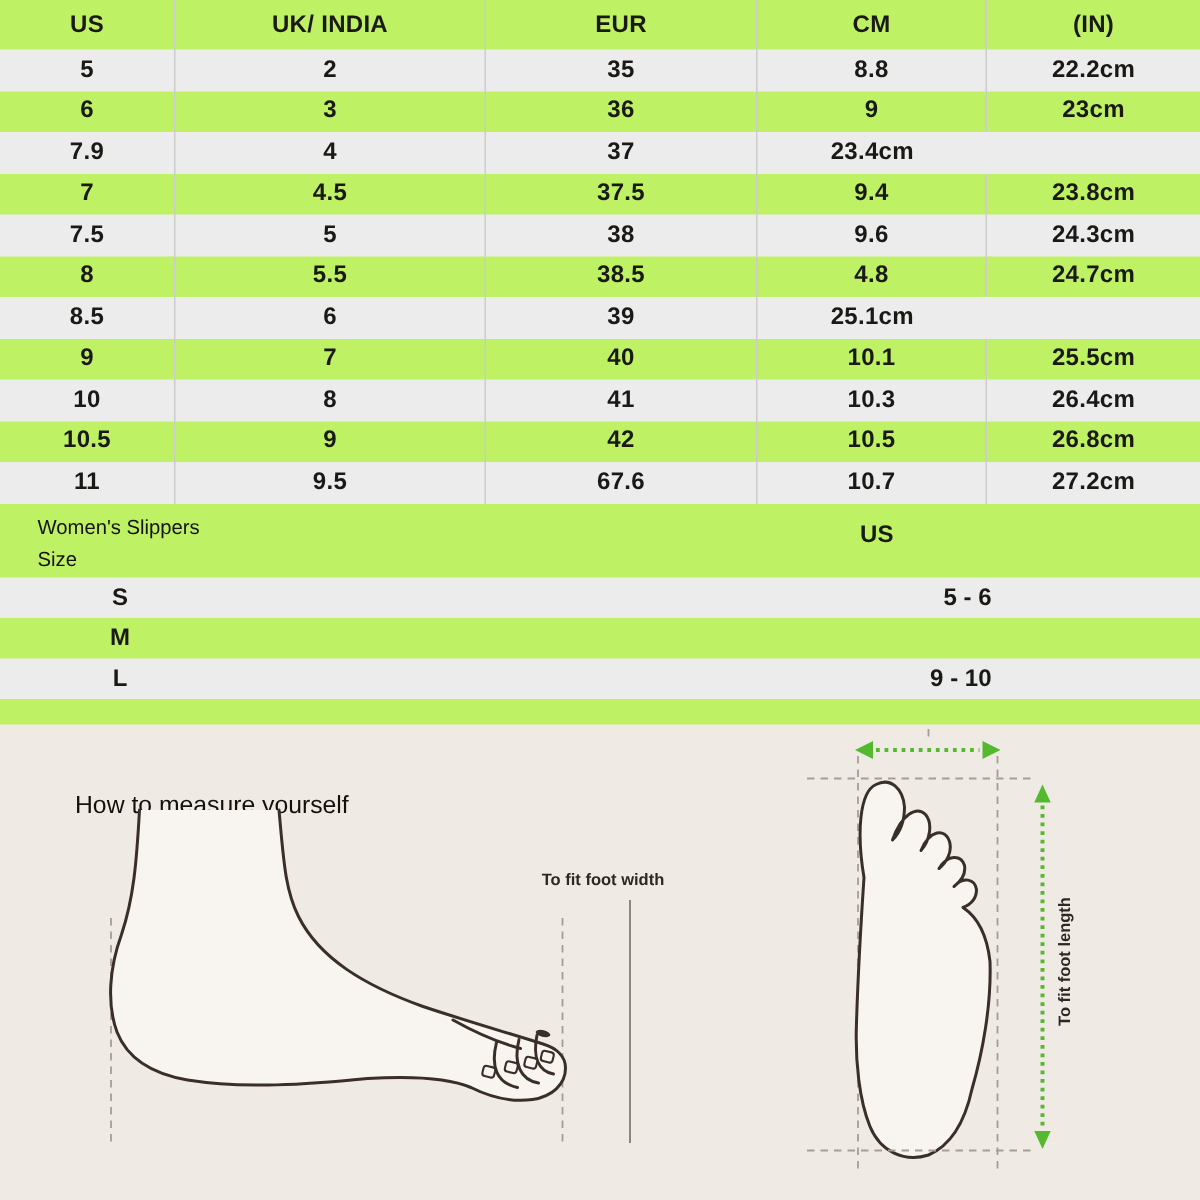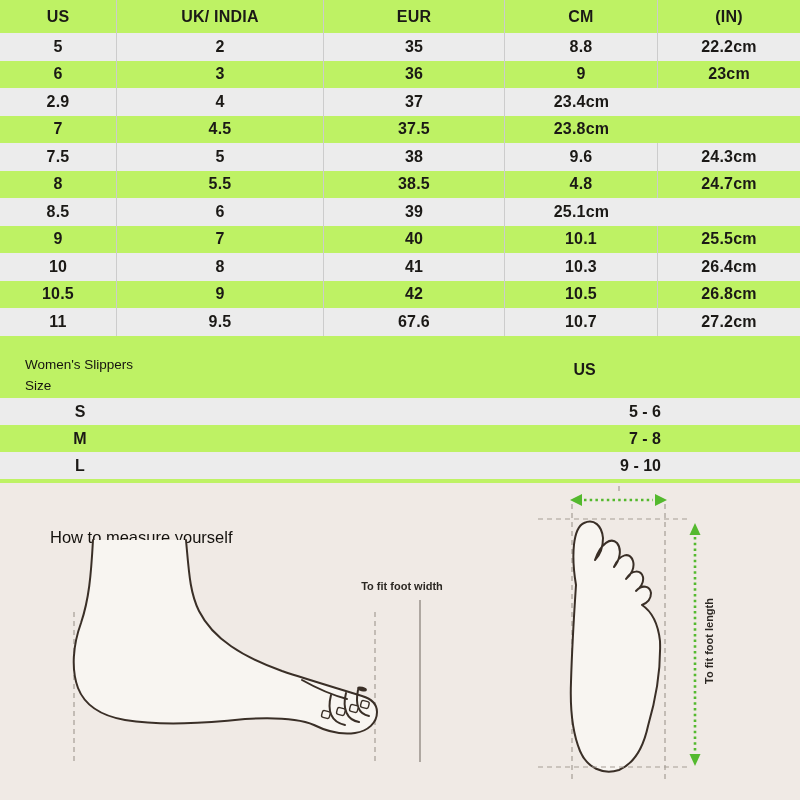--- a/index.html
+++ b/index.html
@@ -23,21 +23,21 @@
   .th,.td{
     display:flex;align-items:center;justify-content:center;
     border-right:1px solid var(--border);
     font-weight:bold;letter-spacing:.2px;
   }
   .th:last-child,.td:last-child{border-right:none;}
   .th{height:33px;font-size:16px;}
   .td{height:27.5px;font-size:16px;}
   .stripe{background:var(--stripe);}
   
-  .women{position:absolute;top:348px;left:0;width:800px;}
+  .women{position:absolute;top:335px;left:0;width:800px;}
   .women-head{position:relative;height:50px;}
   .women-title{position:absolute;left:25px;top:6px;font-size:13.5px;line-height:21px;color:#15130f;}
   .women-us{position:absolute;left:508px;top:13px;width:153px;text-align:center;font-weight:bold;font-size:16px;}
   .wrow{position:relative;height:27px;}
   .wrow .wsize{position:absolute;left:0;top:0;width:160px;text-align:center;font-weight:bold;font-size:16px;line-height:27px;}
   .wrow .wus{position:absolute;left:508px;top:0;width:153px;text-align:right;font-weight:bold;font-size:16px;line-height:27px;}
   
   .measure{position:absolute;top:483px;left:0;width:800px;height:317px;background:var(--panel);}
   .measure-heading{position:absolute;left:50px;top:14px;font-size:16.5px;font-weight:500;color:#14110d;margin-top:31px;}
   .measure svg{position:absolute;left:0;top:0;}
@@ -72,29 +72,30 @@
           <div class="td">22.2cm</div>
         </div>
         <div class="tr">
           <div class="td">6</div>
           <div class="td">3</div>
           <div class="td">36</div>
           <div class="td">9</div>
           <div class="td">23cm</div>
         </div>
         <div class="tr stripe">
-          <div class="td">2.9</div>
+          <div class="td">7.9</div>
           <div class="td">4</div>
           <div class="td">37</div>
           <div class="td">23.4cm</div>
         </div>
         <div class="tr">
           <div class="td">7</div>
           <div class="td">4.5</div>
           <div class="td">37.5</div>
+          <div class="td">9.4</div>
           <div class="td">23.8cm</div>
         </div>
         <div class="tr stripe">
           <div class="td">7.5</div>
           <div class="td">5</div>
           <div class="td">38</div>
           <div class="td">9.6</div>
           <div class="td">24.3cm</div>
         </div>
         <div class="tr">
@@ -149,21 +150,20 @@
       </div>
       <div class="women-us">US</div>
     </div>
     <div id="women-body">
         <div class="wrow stripe">
           <span class="wsize">S</span>
           <span class="wus">5 - 6</span>
         </div>
         <div class="wrow">
           <span class="wsize">M</span>
-          <span class="wus">7 - 8</span>
         </div>
         <div class="wrow stripe">
           <span class="wsize">L</span>
           <span class="wus">9 - 10</span>
         </div>
       </div>
   </div>
 
   <div class="measure">
     <div class="measure-heading">How to measure yourself</div>

